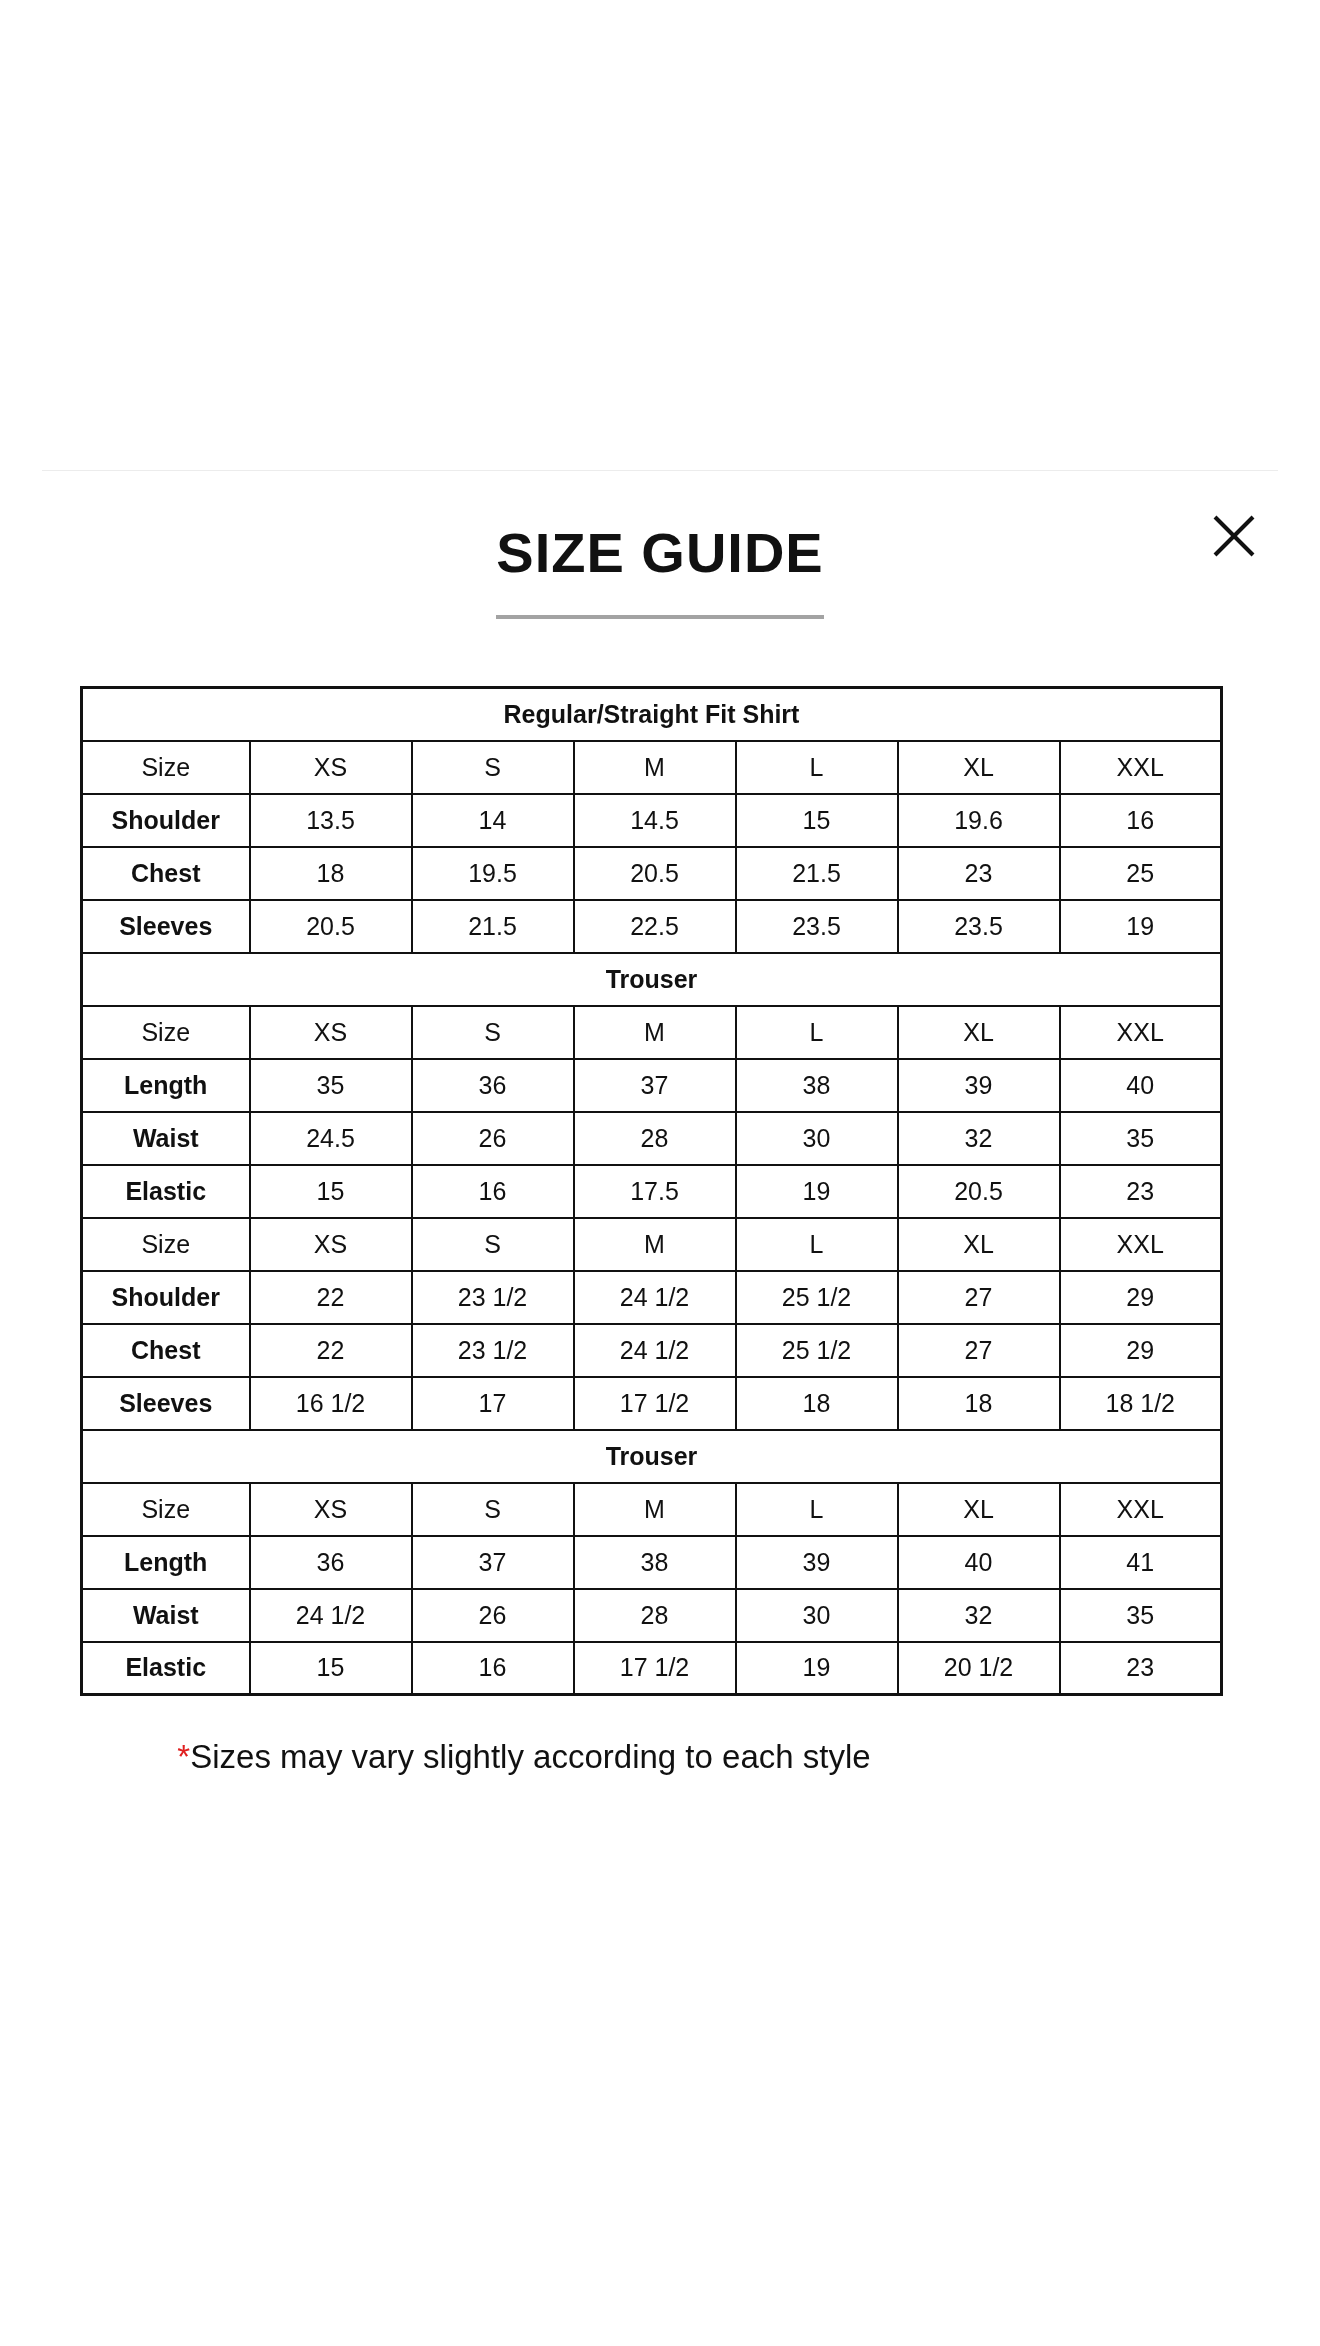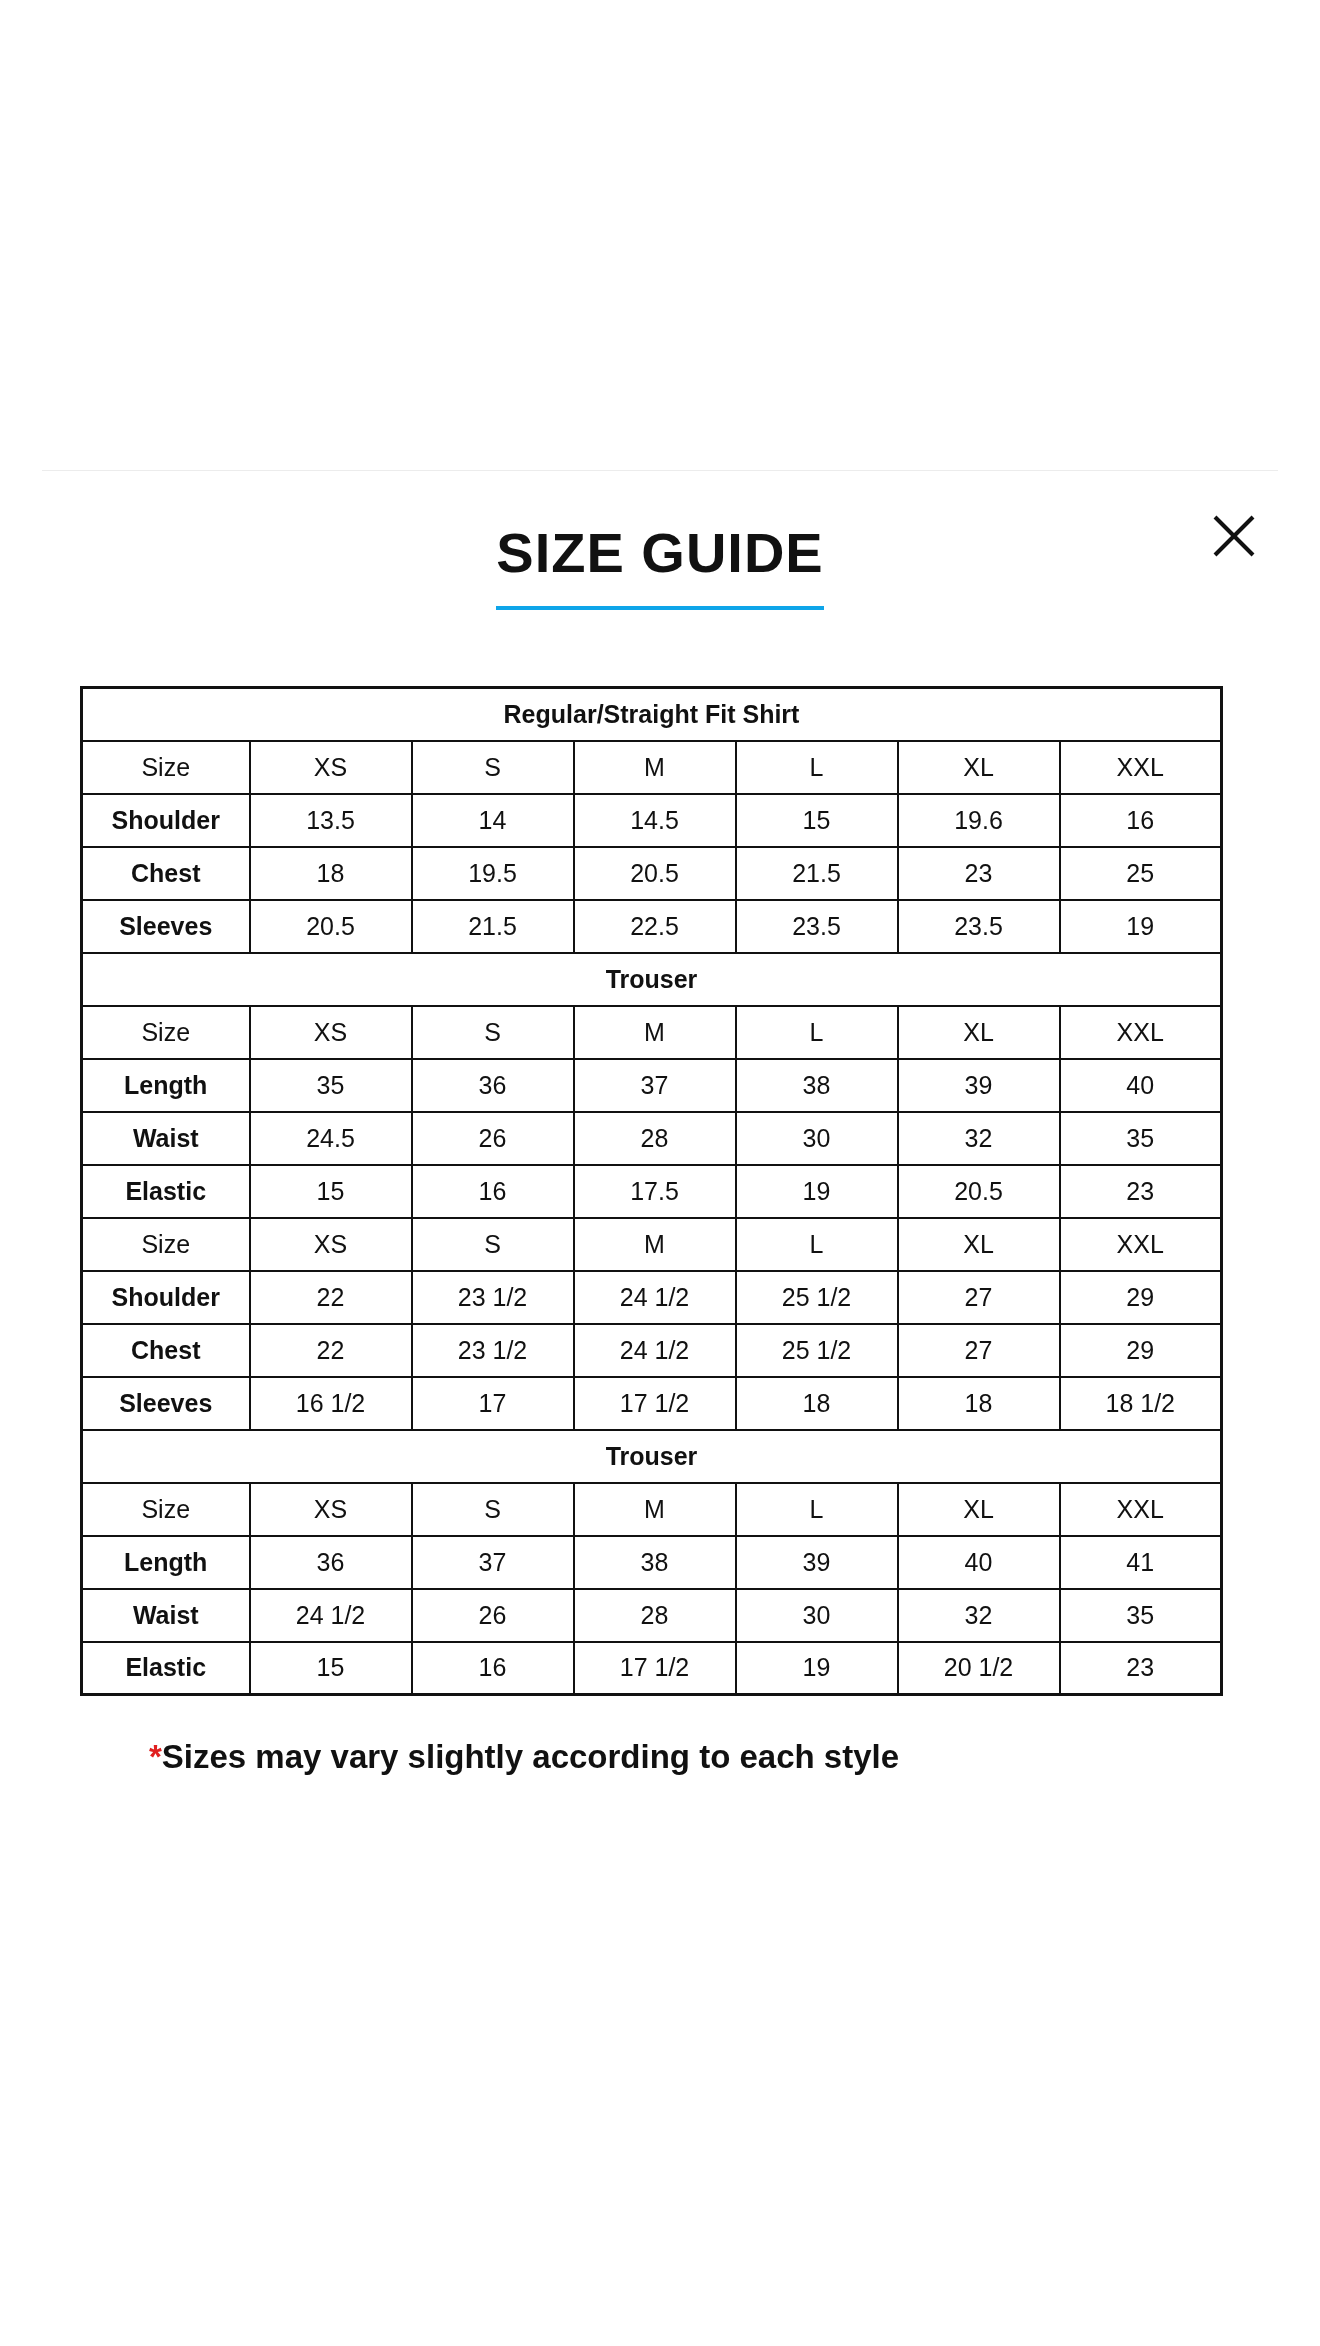--- a/index.html
+++ b/index.html
@@ -49,22 +49,22 @@
     width: 1320px;
     text-align: center;
   }
   .title {
     display: inline-block;
     font-family: "Liberation Sans", sans-serif;
     font-size: 56px;
     font-weight: bold;
     letter-spacing: 1px;
     color: #111111;
-    padding-bottom: 21px;
-    border-bottom: 4px solid #0ea5e9;
+    padding-bottom: 30px;
+    border-bottom: 4px solid #a3a3a3;
   }
 
   .table-wrap {
     position: absolute;
     left: 80px;
     top: 686px;
     width: 1032px;
   }
   table.size-table {
     width: 100%;
@@ -101,21 +101,21 @@
   col.c1, col.c2, col.c3, col.c4, col.c5, col.c6 { width: 162px; }
 
   .note {
     position: absolute;
     left: 0;
     top: 1738px;
     width: 1048px;
     text-align: center;
     font-family: "Liberation Sans", sans-serif;
     font-size: 33px;
-    font-weight: bold;
+    font-weight: normal;
     color: #111111;
   }
   .note .star { color: #e02020; }
 </style>
 </head>
 <body>
 
 <div id="page">
 
   <div class="modal-panel"></div>

